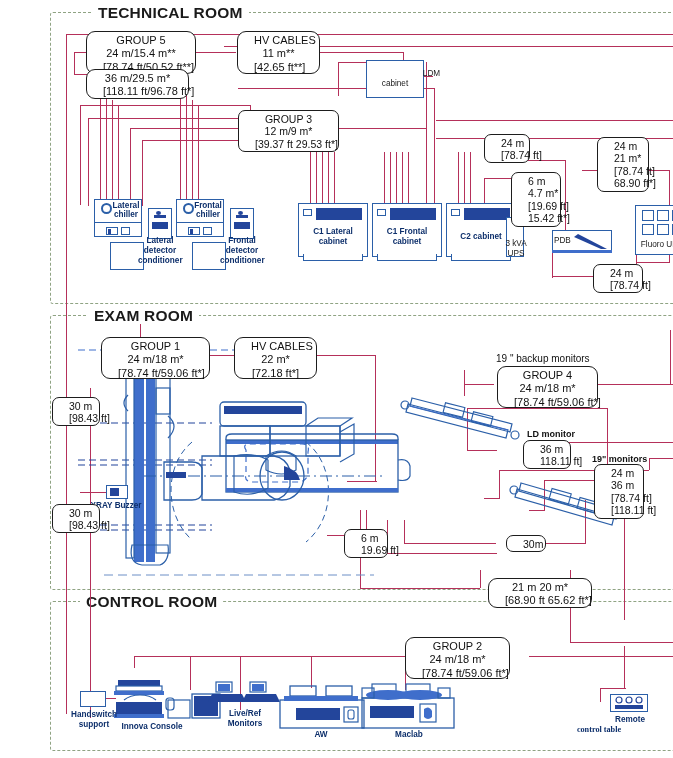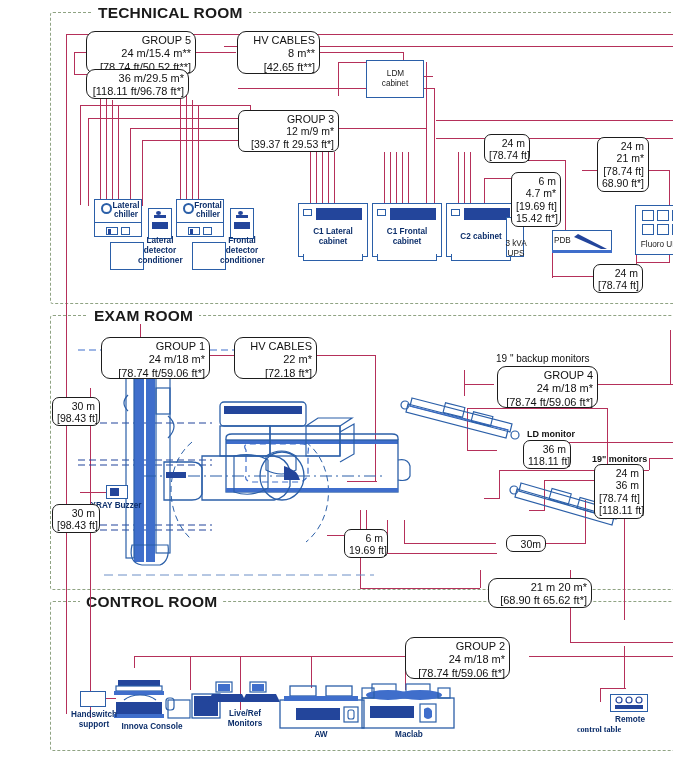--- a/index.html
+++ b/index.html
@@ -5,21 +5,21 @@
   html,body{margin:0;padding:0;background:#ffffff;}
   body{font-family:"Liberation Sans", sans-serif;}
   #root{position:relative;width:673px;height:758px;overflow:hidden;background:#fff;margin-left:44px;}
 
   
   .room-box{position:absolute;border:1.5px dashed #8fa383;border-radius:3px;box-sizing:border-box;pointer-events:none;}
   .room-title{position:absolute;font-weight:bold;font-size:15.5px;color:#1a1a1a;letter-spacing:.2px;background:#fff;padding:0 6px;white-space:nowrap;}
 
   
   .lbl{position:absolute;box-sizing:border-box;border:1.2px solid #1d1d1d;border-radius:7px;background:#fff;
-       text-align:right;font-size:10.5px;color:#111;line-height:12.4px;padding:2px 4px;z-index:40;white-space:nowrap;}
+       text-align:center;font-size:10.5px;color:#111;line-height:12.4px;padding:2px 16px;z-index:40;white-space:nowrap;}
   .lbl.big{font-size:11px;line-height:13.4px;border-radius:9px;}
   .lbl .ttl{font-weight:normal;}
 
   
   .cap{position:absolute;font-size:9px;font-weight:bold;color:#111;z-index:41;white-space:nowrap;}
   .cap.reg{font-weight:normal;font-size:10px;}
 
   
   .wire{position:absolute;background:#b5305a;z-index:10;}
   .wh{height:1.3px;}
@@ -133,21 +133,21 @@
     <div>[78.74 ft/50.52 ft**]</div>
   </div>
 
   <div class="lbl big" style="left:42px;top:69px;width:103px;height:30px;">
     <div>36 m/29.5 m*</div>
     <div>[118.11 ft/96.78 ft*]</div>
   </div>
 
   <div class="lbl big" style="left:193px;top:31px;width:83px;height:43px;">
     <div class="ttl">HV CABLES</div>
-    <div>8 m**</div>
+    <div>11 m**</div>
     <div>[42.65 ft**]</div>
   </div>
 
   <div class="lbl" style="left:194px;top:110px;width:101px;height:42px;">
     <div class="ttl">GROUP 3</div>
     <div>12 m/9 m*</div>
     <div>[39.37 ft 29.53 ft*]</div>
   </div>
 
   <div class="lbl" style="left:440px;top:134px;width:46px;height:29px;">
@@ -224,21 +224,21 @@
   <div class="eq-label" style="left:328px;top:227px;width:70px;">C1  Frontal</div>
   <div class="eq-label" style="left:328px;top:237px;width:70px;">cabinet</div>
 
   <div class="eq eq-b" style="left:402px;top:203px;width:70px;height:54px;"></div>
   <div class="eq" style="left:420px;top:208px;width:46px;height:12px;background:#23459b;"></div>
   <div class="eq eq-b" style="left:407px;top:209px;width:9px;height:7px;"></div>
   <div class="eq eq-b" style="left:407px;top:254px;width:60px;height:7px;border-top:none;"></div>
   <div class="eq-label" style="left:402px;top:232px;width:70px;">C2 cabinet</div>
 
   <div class="eq eq-b" style="left:322px;top:60px;width:58px;height:38px;"></div>
-  <div class="eq-label thin" style="left:322px;top:69px;width:59px;font-weight:normal;">LDM</div>
+  <div class="eq-label thin" style="left:322px;top:69px;width:59px;font-weight:normal;padding-left:36px;">LDM</div>
   <div class="eq-label thin" style="left:322px;top:79px;width:58px;font-weight:normal;">cabinet</div>
 
   <div class="eq eq-b" style="left:462px;top:217px;width:18px;height:40px;"></div>
   <div class="eq-label thin" style="left:452px;top:239px;width:40px;font-weight:normal;">3 kVA</div>
   <div class="eq-label thin" style="left:452px;top:249px;width:40px;font-weight:normal;">UPS</div>
 
   <div class="eq eq-b" style="left:508px;top:230px;width:60px;height:22px;"></div>
   <div class="eq" style="left:508px;top:250px;width:60px;height:2.5px;background:#3f6ecb;"></div>
   <svg style="position:absolute;left:508px;top:230px;width:60px;height:22px;z-index:28;">
     <polygon points="26,4 55,19 49,19 22,7" fill="#23459b"></polygon>

